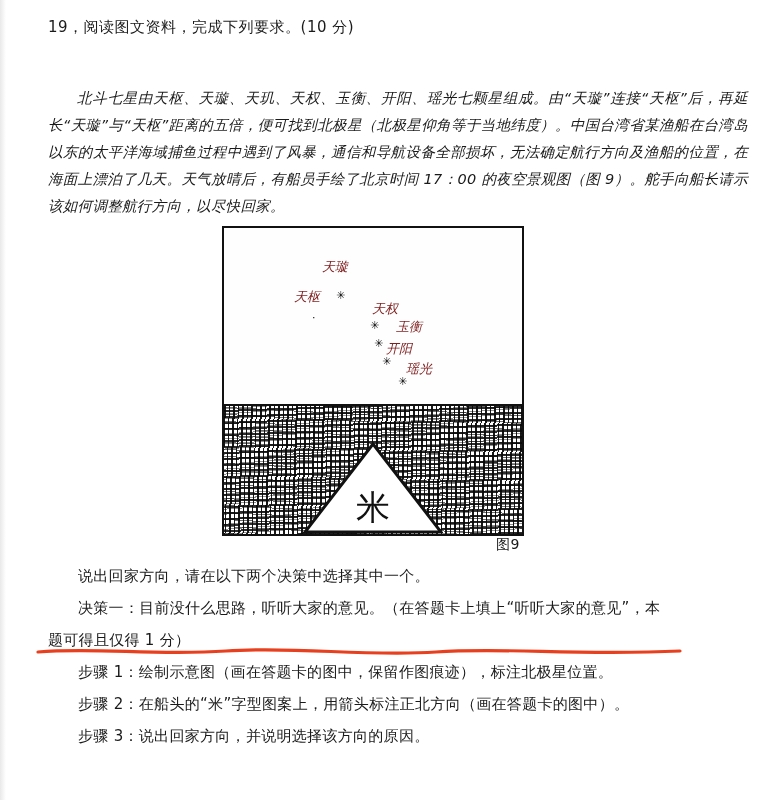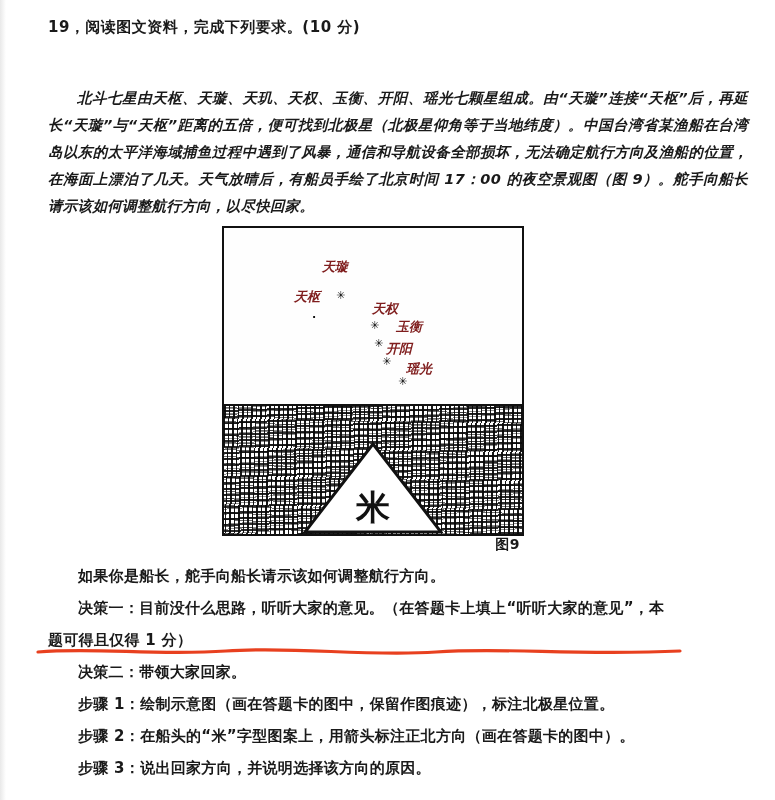--- a/index.html
+++ b/index.html
@@ -14,21 +14,20 @@
     color: #1a1a1a;
     overflow: hidden;
     position: relative;
   }
   .page {
     position: relative;
     width: 655px;
     height: 800px;
     padding: 8px;
     box-sizing: border-box;
-    font-weight: bold;
   }
   .q-head {
     position: absolute;
     left: 48px;
     top: 18px;
     font-size: 15px;
     letter-spacing: 0.5px;
     white-space: nowrap;
   }
   .body-text {
@@ -202,24 +201,23 @@
 
       <svg class="boat-outline" viewBox="0 0 140 92">
         <polygon points="70,2 138,90 2,90" fill="#ffffff" stroke="#111111" stroke-width="3"></polygon>
       </svg>
       <div class="rice-mark">米</div>
     </div>
     <div class="fig-caption">图9</div>
   </div>
 
   <div class="lower-text">
-    <p>如果你是船长，舵手向船长请示该如何调整航行方向。</p>
+    <p>说出回家方向，请在以下两个决策中选择其中一个。</p>
     <p>决策一：目前没什么思路，听听大家的意见。（在答题卡上填上“听听大家的意见”，本</p>
     <p class="cont">题可得且仅得 1 分）</p>
-    <p>决策二：带领大家回家。</p>
     <p>步骤 1：绘制示意图（画在答题卡的图中，保留作图痕迹），标注北极星位置。</p>
     <p>步骤 2：在船头的“米”字型图案上，用箭头标注正北方向（画在答题卡的图中）。</p>
     <p>步骤 3：说出回家方向，并说明选择该方向的原因。</p>
   </div>
 
   <svg class="underline-red" viewBox="0 0 646 14">
     <path d="M2,7 C60,2 120,11 190,6 C260,1 330,12 400,7 C470,2 540,11 644,6" fill="none" stroke="#e8401f" stroke-width="3.2" stroke-linecap="round"></path>
   </svg>
 
 </div>

